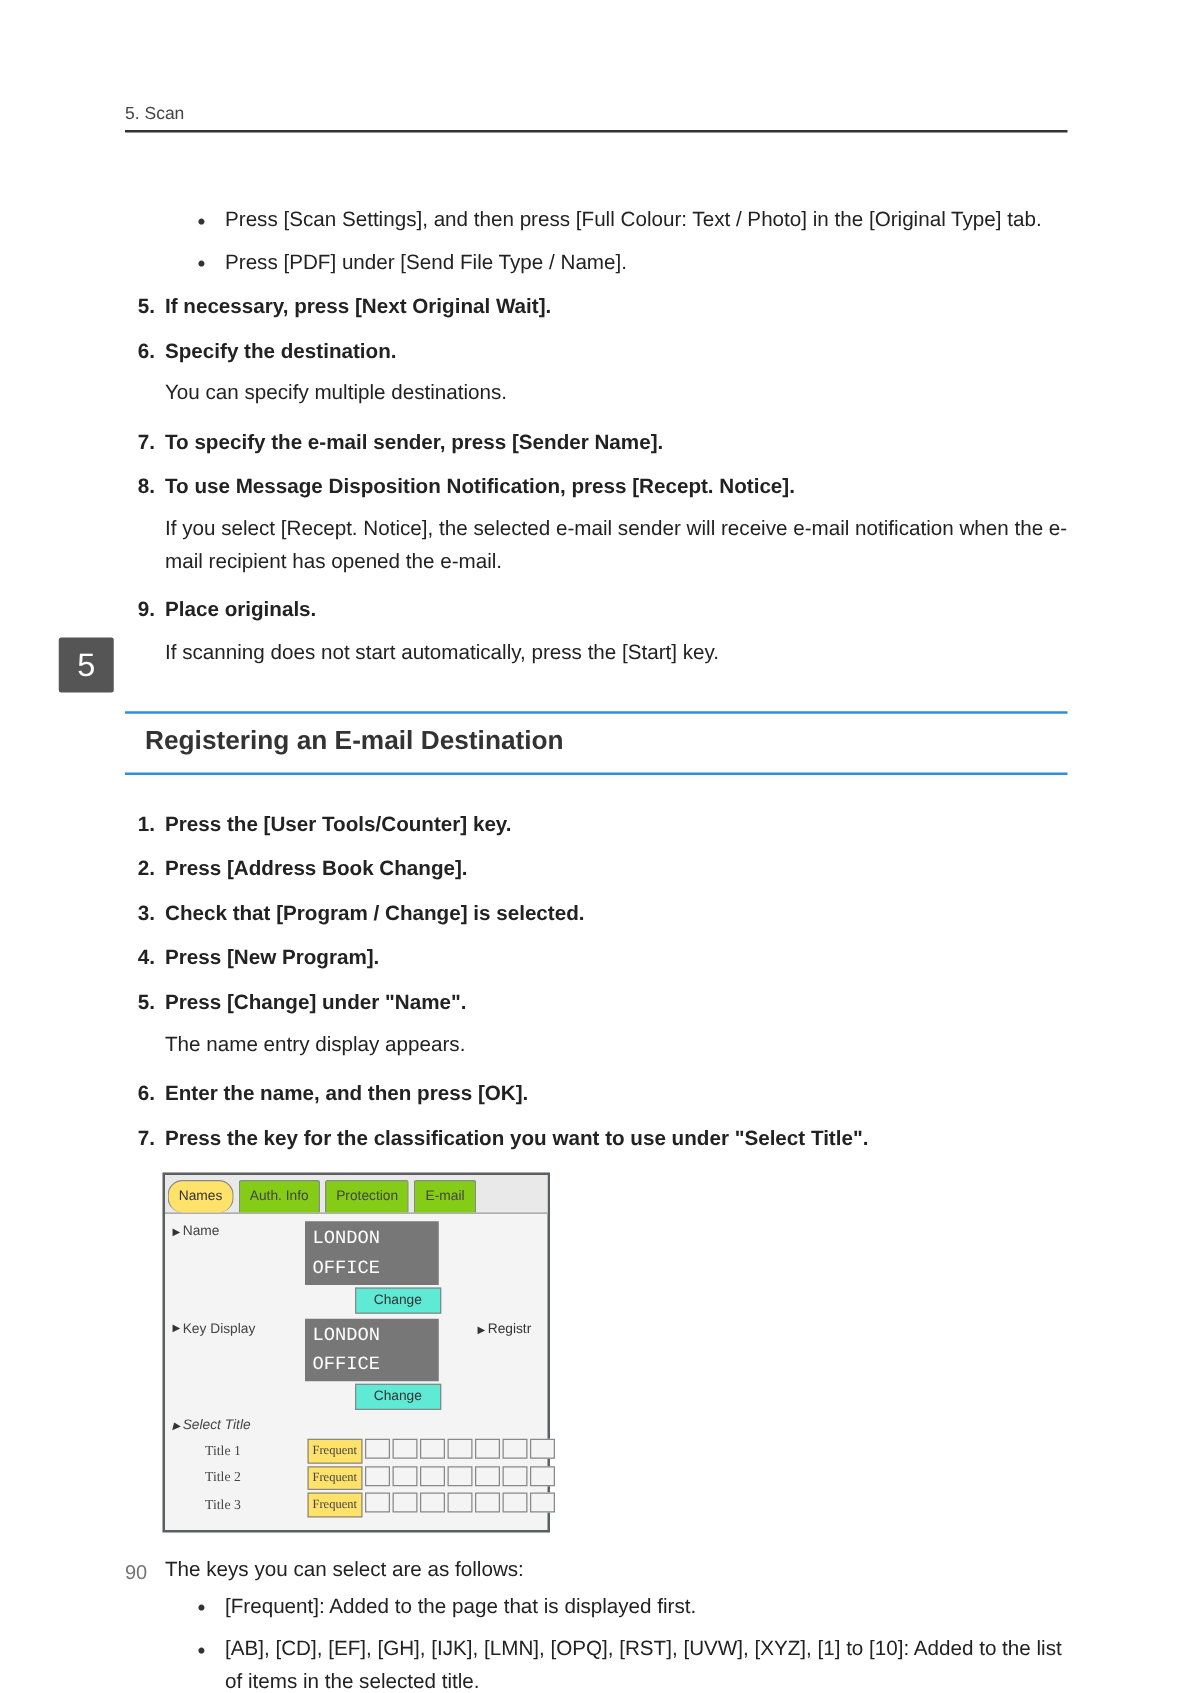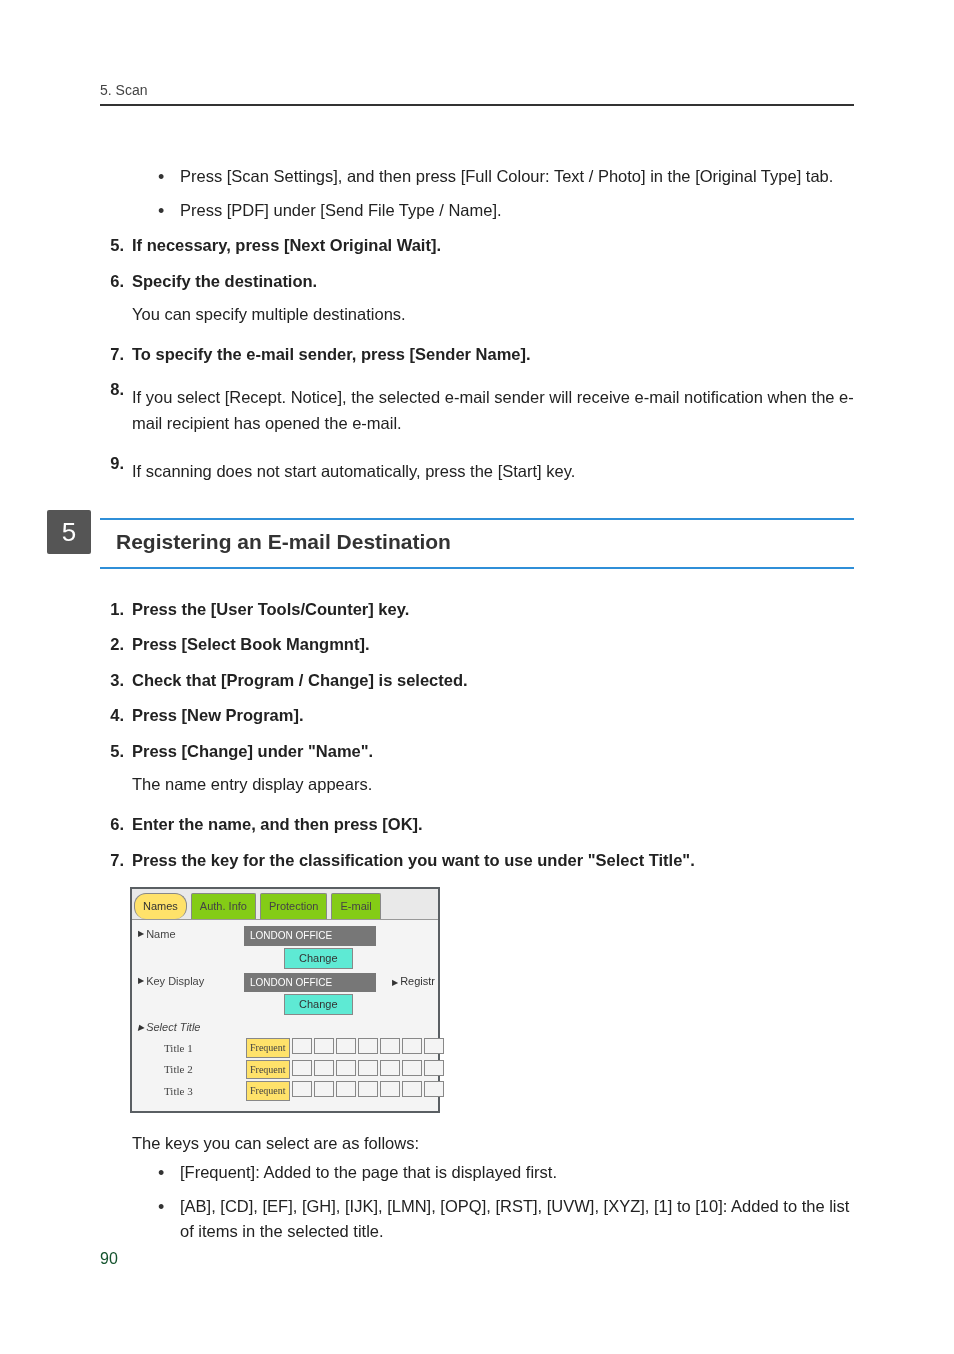--- a/index.html
+++ b/index.html
@@ -1,20 +1,20 @@
 <!DOCTYPE html>
 <html><head>
 <meta charset="utf-8">
 <style>
   * { box-sizing: border-box; margin: 0; padding: 0; }
   html, body { width: 954px; height: 1354px; background: #fff; font-family: "Helvetica Neue", Arial, sans-serif; color: #222; }
   .page { position: relative; width: 954px; height: 1354px; padding: 82px 100px 0 100px; }
   .header { font-size: 14px; color: #444; padding-bottom: 6px; border-bottom: 2px solid #333; margin-bottom: 58px; }
   .chapter-tab { position: absolute; left: 47px; top: 510px; width: 44px; height: 44px; background: #555; color: #fff; font-size: 26px; display: flex; align-items: center; justify-content: center; border-radius: 2px; }
-  .page-num { position: absolute; left: 100px; bottom: 86px; font-size: 16px; color: #14532d; }
+  .page-num { position: absolute; left: 100px; bottom: 86px; font-size: 16px; color: #737373; }
 
   .content { font-size: 16.5px; line-height: 1.55; color: #222; }
   .ol { list-style: none; padding-left: 0; }
   .ol-item { display: flex; margin-bottom: 10px; }
   .ol-num { width: 32px; flex-shrink: 0; font-weight: 700; text-align: right; padding-right: 8px; }
   .ol-body { flex: 1; }
   .ol-head { font-weight: 700; }
   .ol-para { font-weight: 400; margin-top: 8px; margin-bottom: 4px; }
 
   .ul { list-style: none; padding-left: 26px; margin: 4px 0 10px 0; }
@@ -25,21 +25,21 @@
 
   
   .ui-box { width: 310px; border: 2px solid #5a5f63; margin: 14px 0 18px 30px; font-size: 11px; background: #f4f4f4; }
   .ui-tabs { display: flex; border-bottom: 1px solid #999; background: #e9e9e9; }
   .ui-tab { border: 1px solid #888; border-bottom: none; padding: 4px 8px; margin: 4px 2px 0 2px; background: #84cc16; color: #444; font-size: 11px; border-radius: 2px 2px 0 0; }
   .ui-tab.active { background: #ffe26a; color: #333; border-radius: 12px; }
   .ui-body { padding: 6px 6px 8px 6px; }
   .ui-row { display: grid; grid-template-columns: 90px 1fr 50px; align-items: start; margin-bottom: 4px; column-gap: 16px; }
   .ui-label { color: #444; font-size: 11px; display: flex; align-items: center; }
   .ui-label::before { content: "▶"; font-size: 8px; margin-right: 2px; color: #333; }
-  .ui-value { background: #777; color: #fff; font-family: Liberation Sans, sans-serif; font-size: 10px; padding: 2px 6px; width: 132px; }
+  .ui-value { background: #777; color: #fff; font-family: Liberation Mono, monospace; font-size: 15px; padding: 2px 6px; width: 107px; }
   .ui-change { display: inline-block; border: 1px solid #888; background: #5eead4; padding: 1px 14px; font-size: 11px; color: #333; margin-top: 2px; margin-left: 40px; }
   .ui-regist { font-size: 11px; color: #333; }
   .ui-regist::before { content: "▶"; font-size: 8px; margin-right: 2px; color: #333; }
   .ui-title-row { display: grid; grid-template-columns: 90px 1fr; align-items: center; margin: 2px 14px; column-gap: 4px; font-family: Liberation Serif, serif; }
   .ui-title-label { font-size: 11px; color: #444; padding-left: 12px; }
   .ui-title-buttons { display: flex; gap: 2px; justify-content: flex-end; }
   .ui-title-buttons .freq { border: 1px solid #888; background: #ffe26a; color: #444; font-size: 10px; padding: 1px 3px; }
   .ui-title-buttons .blank { border: 1px solid #888; background: #f4f4f4; width: 20px; height: 16px; }
   .ui-select-title { font-size: 11px; color: #444; display: flex; align-items: center; margin-top: 4px; font-style: italic; }
   .ui-select-title::before { content: "▶"; font-size: 8px; margin-right: 2px; color: #333; }
@@ -79,44 +79,46 @@
       </div>
       <div class="ol-item">
         <div class="ol-num">7.</div>
         <div class="ol-body">
             <div class="ol-head">To specify the e-mail sender, press [Sender Name].</div>
           </div>
       </div>
       <div class="ol-item">
         <div class="ol-num">8.</div>
         <div class="ol-body">
+          <div class="ol-head">To use Message Disposition Notification, press [Recept. Notice].</div>
           <div class="ol-para">If you select [Recept. Notice], the selected e-mail sender will receive e-mail notification when the e-mail recipient has opened the e-mail.</div>
         </div>
       </div>
       <div class="ol-item">
         <div class="ol-num">9.</div>
         <div class="ol-body">
+          <div class="ol-head">Place originals.</div>
           <div class="ol-para">If scanning does not start automatically, press the [Start] key.</div>
         </div>
       </div>
     </div>
 
     <div class="section-heading">Registering an E-mail Destination</div>
 
     <div class="ol">
       <div class="ol-item">
         <div class="ol-num">1.</div>
         <div class="ol-body">
             <div class="ol-head">Press the [User Tools/Counter] key.</div>
           </div>
       </div>
       <div class="ol-item">
         <div class="ol-num">2.</div>
         <div class="ol-body">
-            <div class="ol-head">Press [Select Book Mangmnt].</div>
+            <div class="ol-head">Press [Address Book Change].</div>
           </div>
       </div>
       <div class="ol-item">
         <div class="ol-num">3.</div>
         <div class="ol-body">
             <div class="ol-head">Check that [Program / Change] is selected.</div>
           </div>
       </div>
       <div class="ol-item">
         <div class="ol-num">4.</div>

